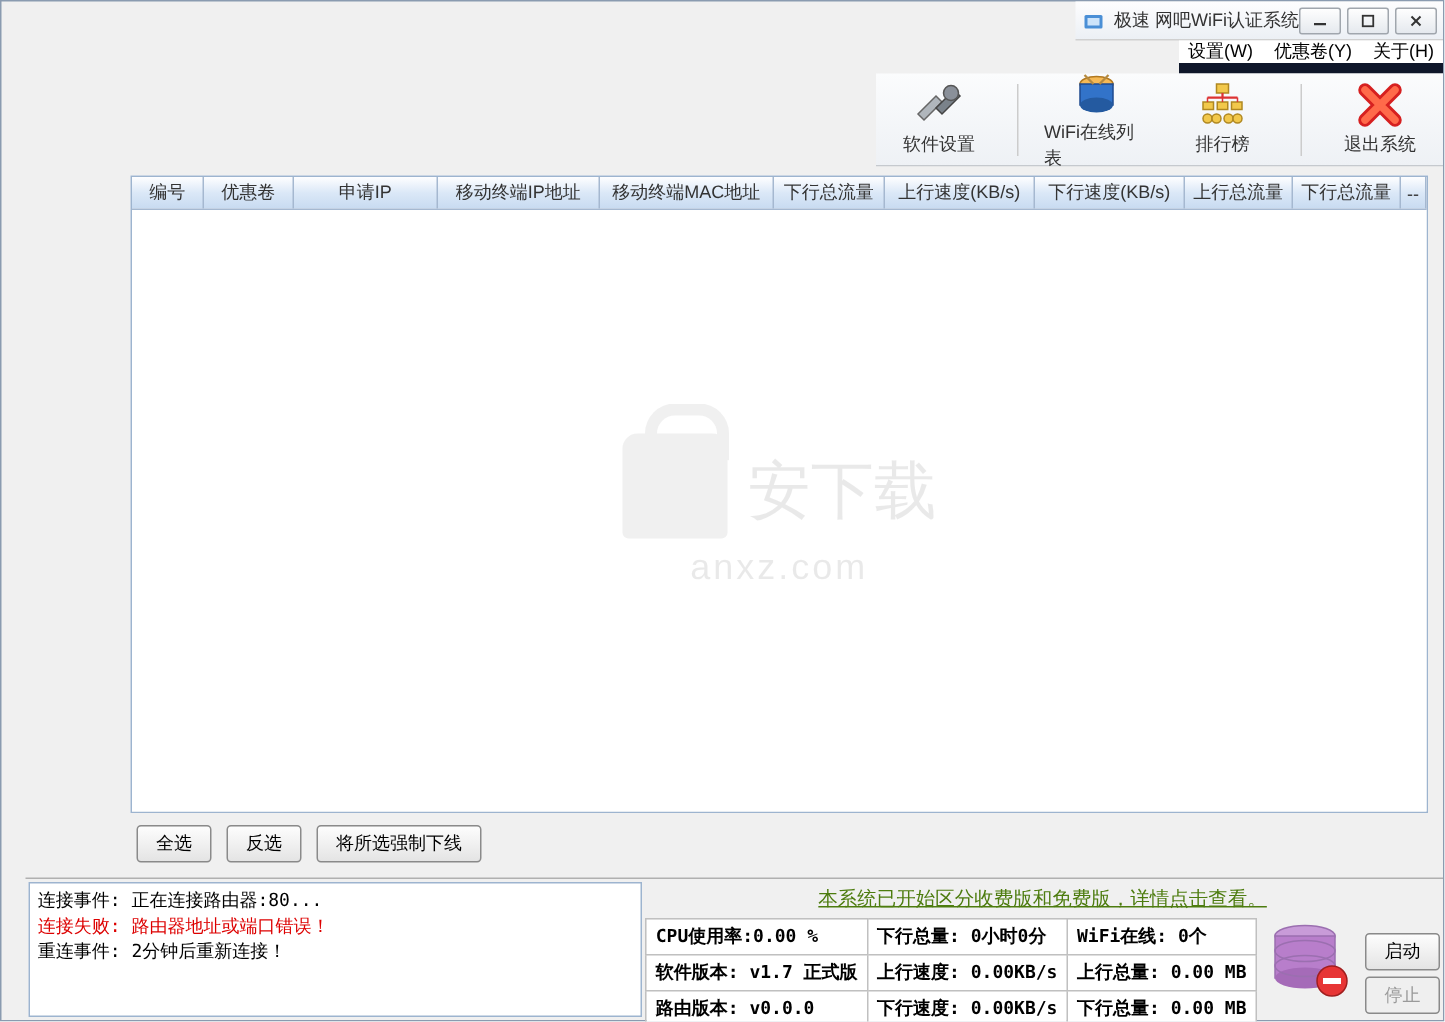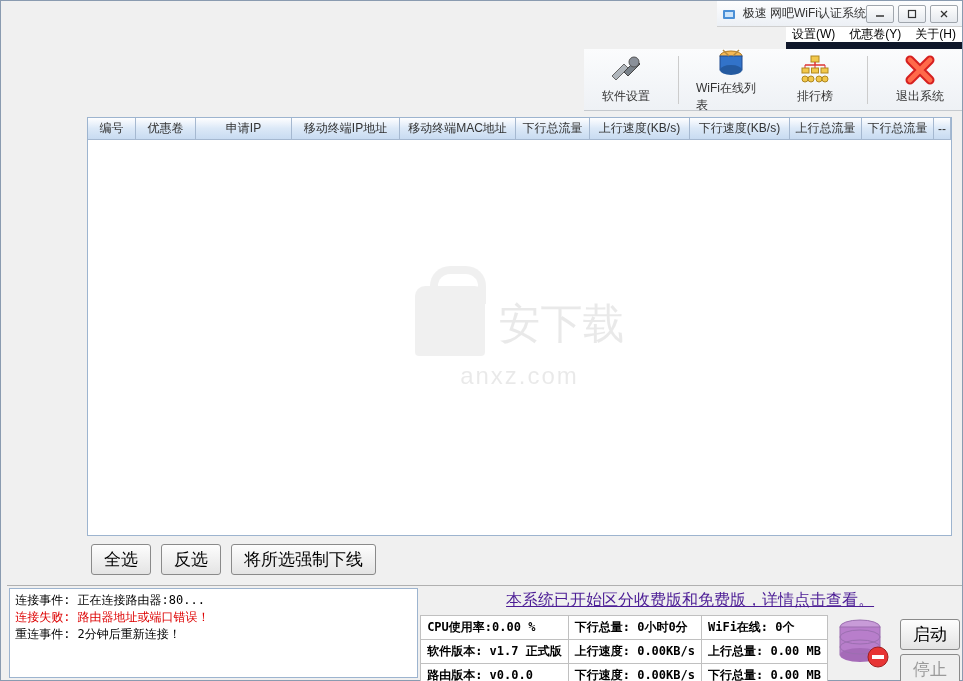--- a/index.html
+++ b/index.html
@@ -27,27 +27,27 @@
 .table-header { display:flex; height:22px; background:linear-gradient(#fefeff,#dbe8f7,#c8dbf1); border-bottom:1px solid #a5b8d0; }
 .th { border-right:1px solid #a5b8d0; display:flex; align-items:center; justify-content:center; font-size:12px; color:#333; padding:0 4px; white-space:nowrap; overflow:hidden; }
 .table-body { flex:1; background:#fff; position:relative; display:flex;align-items:center;justify-content:center; }
 .watermark { opacity:0.12; text-align:center; pointer-events:none; }
 .wm-line1 { font-size:42px; color:#555; font-weight:400; }
 .wm-line2 { font-size:24px; color:#555; letter-spacing:2px; }
 .wm-bag { width:70px; height:70px; background:#888; border-radius:10px 10px 4px 4px; margin:0 auto 6px; position:relative; }
 .wm-bag::before { content:""; position:absolute; top:-20px; left:15px; width:40px; height:30px; border:8px solid #888; border-bottom:none; border-radius:20px 20px 0 0; }
 
 .action-row { padding:8px 4px; display:flex; gap:10px; }
-.btn { padding:3px 12px; border:1px solid #8a8a8a; background:linear-gradient(#fdfdfd,#e4e4e4); border-radius:3px; font-size:17px; cursor:pointer; color:#000; }
+.btn { padding:3px 12px; border:1px solid #8a8a8a; background:linear-gradient(#fdfdfd,#e4e4e4); border-radius:3px; font-size:12px; cursor:pointer; color:#000; }
 
 .bottom { display:flex; border-top:1px solid #b0b0b0; background:#f0f0f0; height:95px; }
 .log-box { width:409px; border:1px solid #9db4cf; background:#fff; margin:2px; padding:3px 5px; font-size:12px; line-height:1.4; font-family:SimSun,monospace; }
 .red { color:#d00; }
 .right-panel { flex:1; display:flex; flex-direction:column; margin:2px 2px 2px 0; }
-.notice-link { text-align:center; color:#4c1d95; text-decoration:underline; font-size:16px; padding:2px 0 4px; cursor:pointer; }
+.notice-link { text-align:center; color:#4d7c0f; text-decoration:underline; font-size:13px; padding:2px 0 4px; cursor:pointer; }
 .stats-row { display:flex; align-items:stretch; }
 .stats-table { border:1px solid #c0c0c0; border-collapse:collapse; }
 .stats-table td { border:1px solid #c0c0c0; padding:3px 6px; font-size:12px; font-family:SimSun,monospace; min-width:118px; background:#fff; white-space:nowrap;font-weight:bold; }
 .server-icon { width:60px; height:56px; margin:0 6px; display:flex;align-items:center;justify-content:center; }
 .side-btns { display:flex; flex-direction:column; gap:4px; justify-content:center; }
 .btn.disabled { color:#9a9a9a; background:#efefef;font-family:Liberation Mono, monospace; }
 </style>
 </head>
 <body>
 

